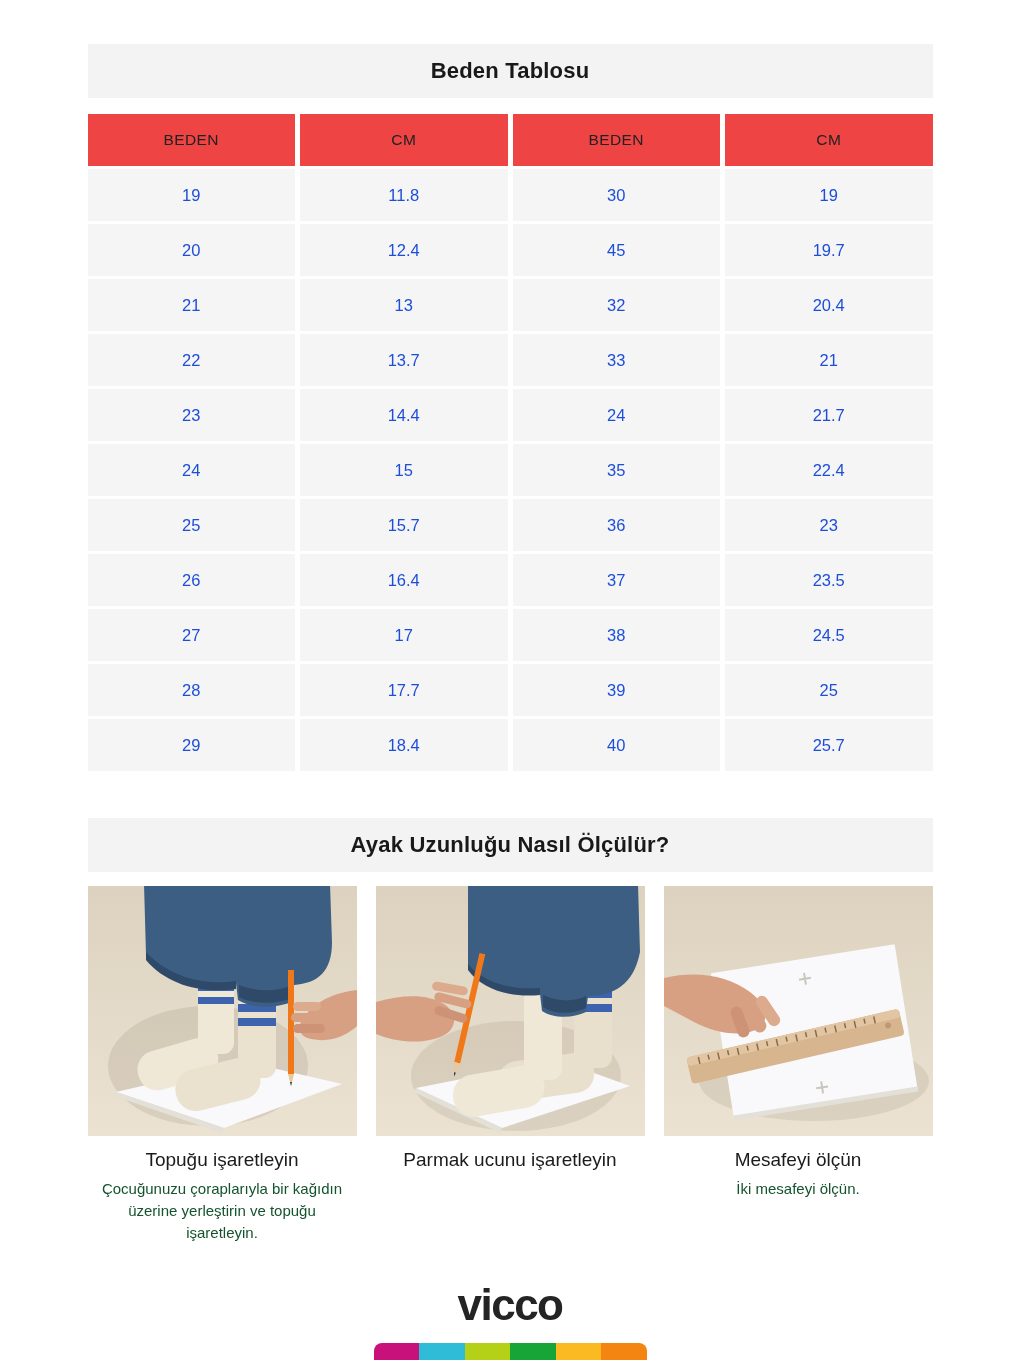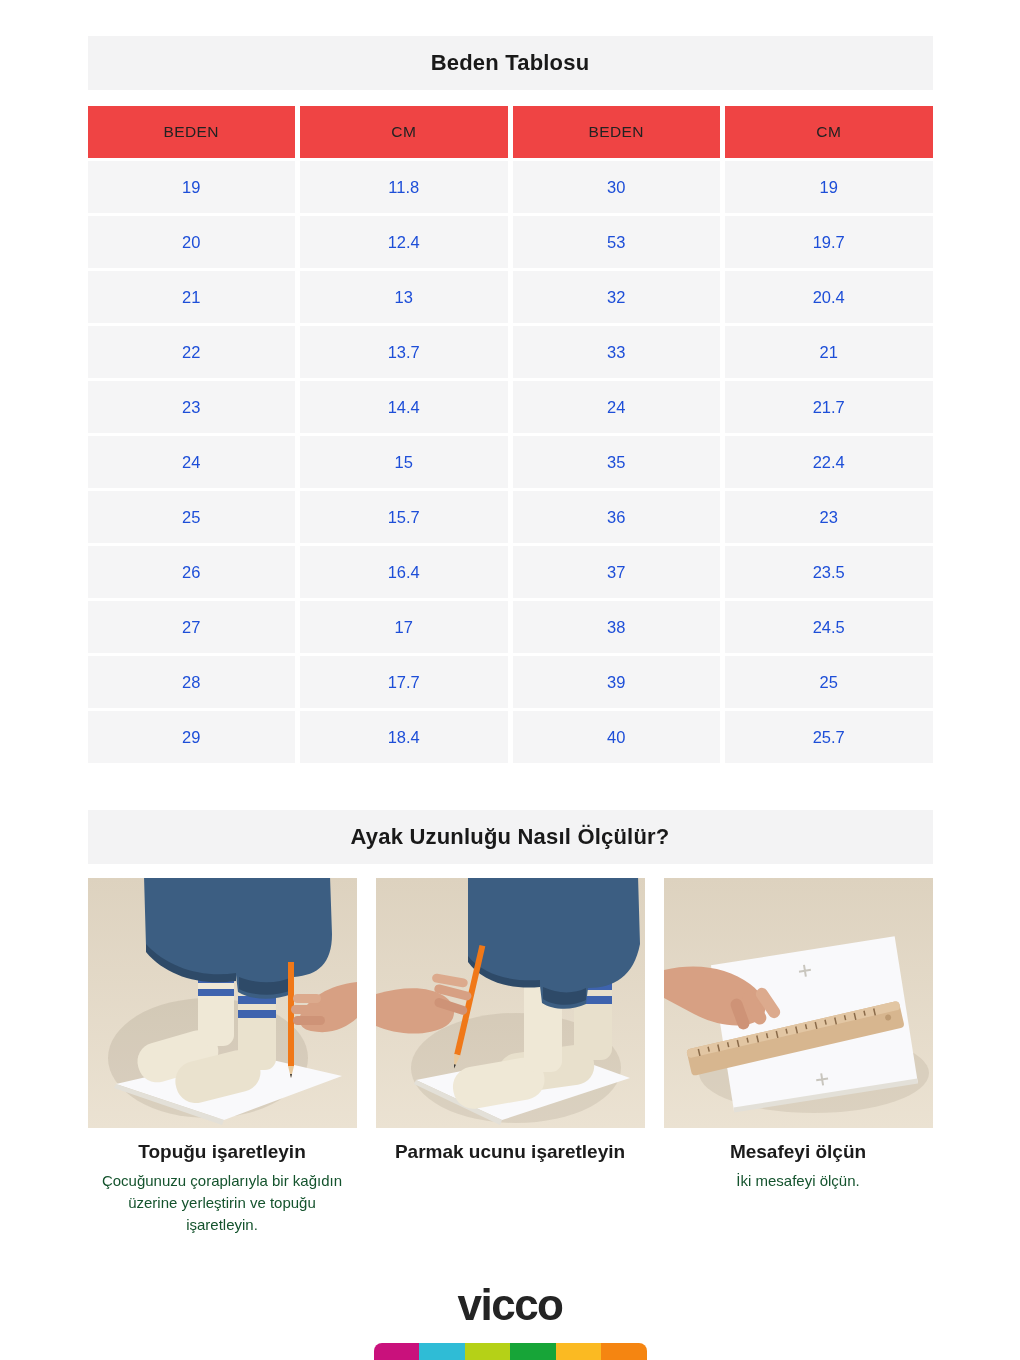--- a/index.html
+++ b/index.html
@@ -5,21 +5,21 @@
   * { box-sizing: border-box; }
   html, body { margin: 0; padding: 0; }
   body {
     width: 1020px; height: 1360px;
     background: #ffffff;
     font-family: "Liberation Sans", "DejaVu Sans", sans-serif;
     color: #1e1e1e;
     position: relative;
     overflow: hidden;
   }
-  .page { width: 845px; margin: 16px auto; padding-top: 20px; }
+  .page { width: 845px; margin: 0 auto; padding-top: 44px; }
 
   .banner {
     background: #f3f3f4;
     height: 54px;
     display: flex; align-items: center; justify-content: center;
   }
   .banner .banner-title {
     margin: 0; font-size: 22px; font-weight: 700; letter-spacing: 0.2px; color: #191919;
   }
   .banner.second { margin-top: 47px; }
@@ -44,21 +44,21 @@
 
   .steps {
     margin-top: 14px;
     display: grid;
     grid-template-columns: repeat(3, 1fr);
     gap: 19px;
   }
   .step { margin: 0; }
   .photo { width: 100%; height: 250px; display: block; }
   .step figcaption { margin-top: 13px; text-align: center; }
-  .step-heading { margin: 0 0 7px 0; font-size: 19px; font-weight: 700; color: #1b1b1b; }
+  .step-heading { margin: 0 0 7px 0; font-size: 19px; font-weight: 400; color: #1b1b1b; }
   .step-desc { margin: 0 auto; font-size: 15px; line-height: 1.45; color: #14532d; max-width: 262px; }
 
   .footer { position: absolute; left: 0; right: 0; bottom: 0; text-align: center; }
   .brand {
     font-size: 44px; font-weight: 700; letter-spacing: -1.5px;
     color: #242424; margin-bottom: 9px; line-height: 1; text-align: center;
   }
   .rainbow {
     width: 273px; height: 24px; margin: 0 auto;
     border-radius: 8px; overflow: hidden;
@@ -86,21 +86,21 @@
 
     <div class="size-row">
       <div class="cell">19</div>
       <div class="cell">11.8</div>
       <div class="cell">30</div>
       <div class="cell">19</div>
     </div>
     <div class="size-row">
       <div class="cell">20</div>
       <div class="cell">12.4</div>
-      <div class="cell">53</div>
+      <div class="cell">45</div>
       <div class="cell">19.7</div>
     </div>
     <div class="size-row">
       <div class="cell">21</div>
       <div class="cell">13</div>
       <div class="cell">32</div>
       <div class="cell">20.4</div>
     </div>
     <div class="size-row">
       <div class="cell">22</div>

